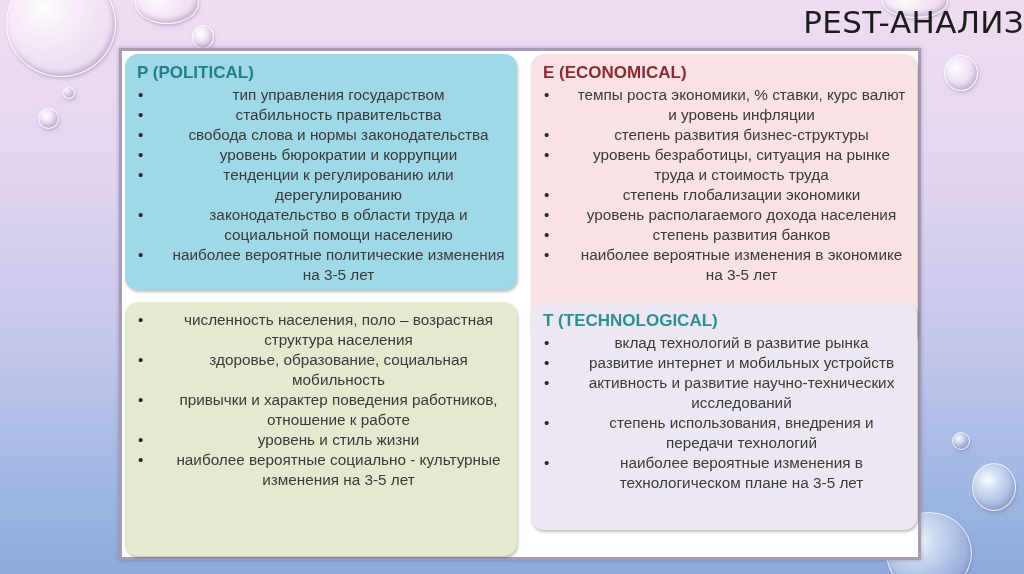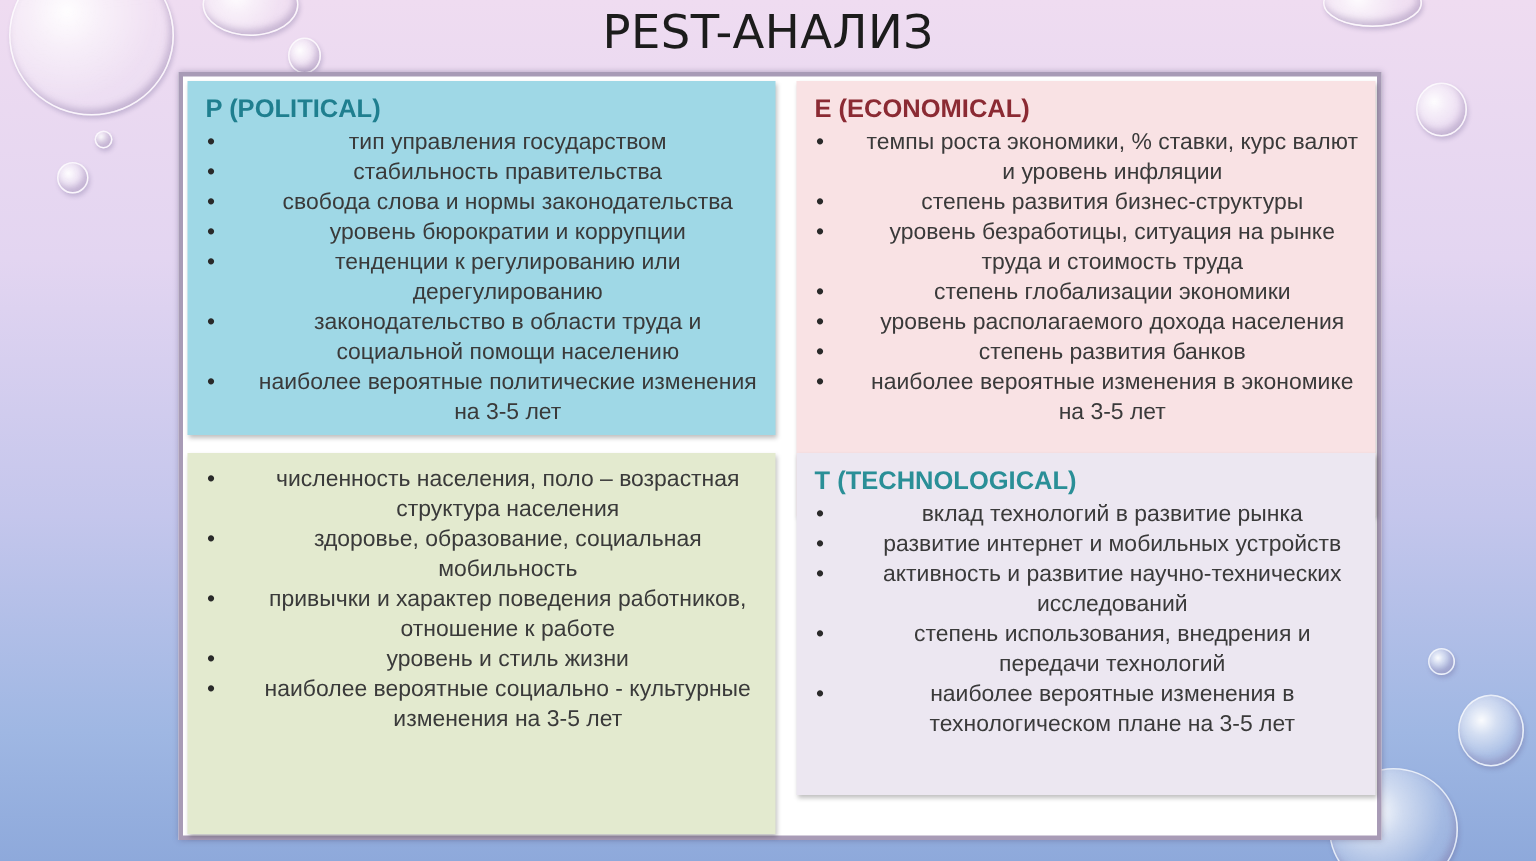--- a/index.html
+++ b/index.html
@@ -19,21 +19,21 @@
       border-radius: 50%;
       background: radial-gradient(circle at 35% 35%, rgba(255,255,255,0.95) 0%, rgba(255,255,255,0.55) 25%, rgba(255,255,255,0.15) 60%, rgba(255,255,255,0.05) 100%);
       box-shadow: inset -2px -3px 5px rgba(120,100,150,0.35), 1px 2px 3px rgba(90,80,130,0.25);
       border: 1px solid rgba(255,255,255,0.7);
     }
     .title {
       position: absolute;
       left: 0;
       right: 0;
       top: 4px;
-      text-align: center;
+      text-align: right;
       font-family: "DejaVu Sans", sans-serif;
       font-size: 31px;
       color: #1c1c1c;
       letter-spacing: 0.3px;
     }
     .frame {
       position: absolute;
       left: 119px;
       top: 48px;
       width: 802px;
@@ -41,20 +41,21 @@
       background: #ffffff;
       border: 3px solid #a89bb6;
       box-sizing: border-box;
       box-shadow: 0 0 4px rgba(80,70,110,0.4);
     }
     .quad {
       position: absolute;
       box-sizing: border-box;
       padding: 8px 8px 16px 12px;
       box-shadow: 1px 2px 3px rgba(0,0,0,0.25);
+      border-radius: 13px;
     }
     .quad.p { left: 3px;   top: 3px;   width: 392px; height: 236px; background: #9fd8e6; }
     .quad.e { left: 409px; top: 3px;   width: 386px; height: 290px; background: #f9e2e4; }
     .quad.s { left: 3px;   top: 251px; width: 392px; height: 254px; background: #e3eacf; }
     .quad.t { left: 409px; top: 251px; width: 386px; height: 228px; background: #ece7f1; }
     .qhead {
       font-size: 17px;
       font-weight: bold;
       line-height: 22px;
       margin-bottom: 1px;

